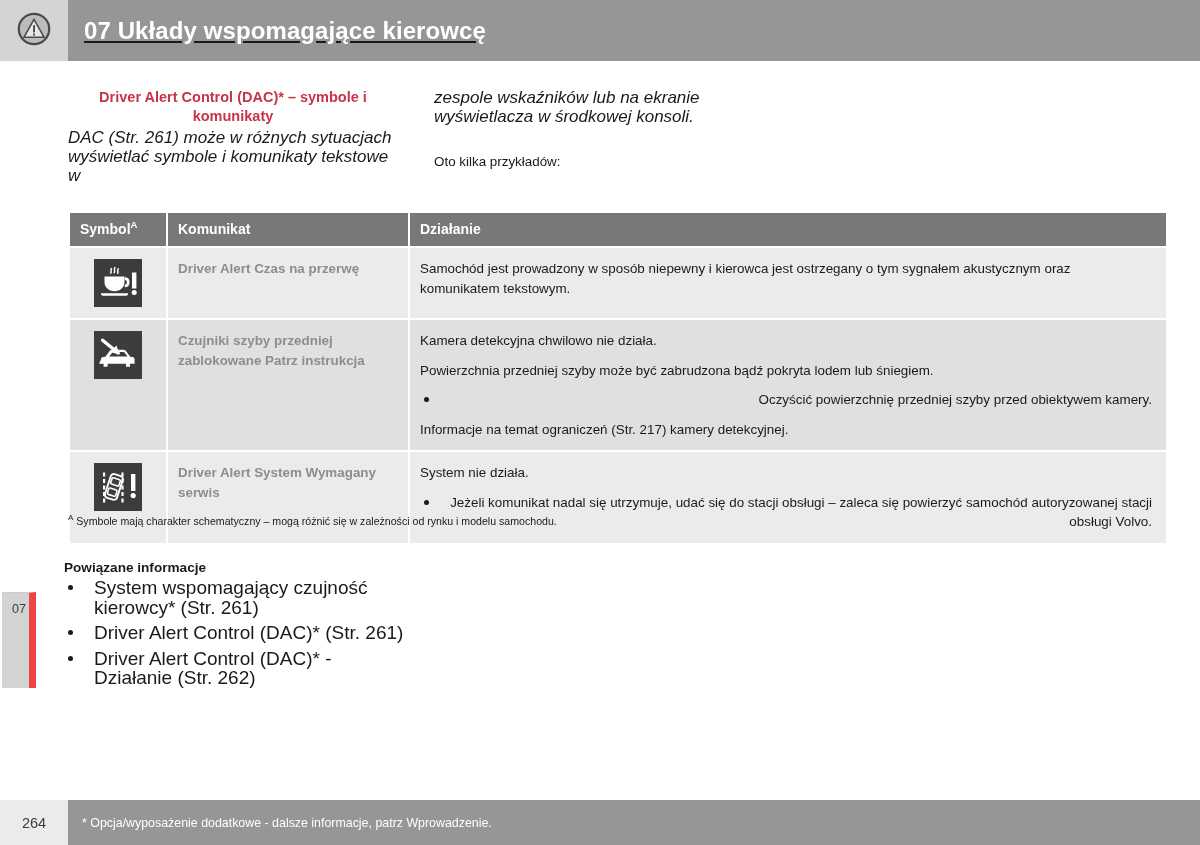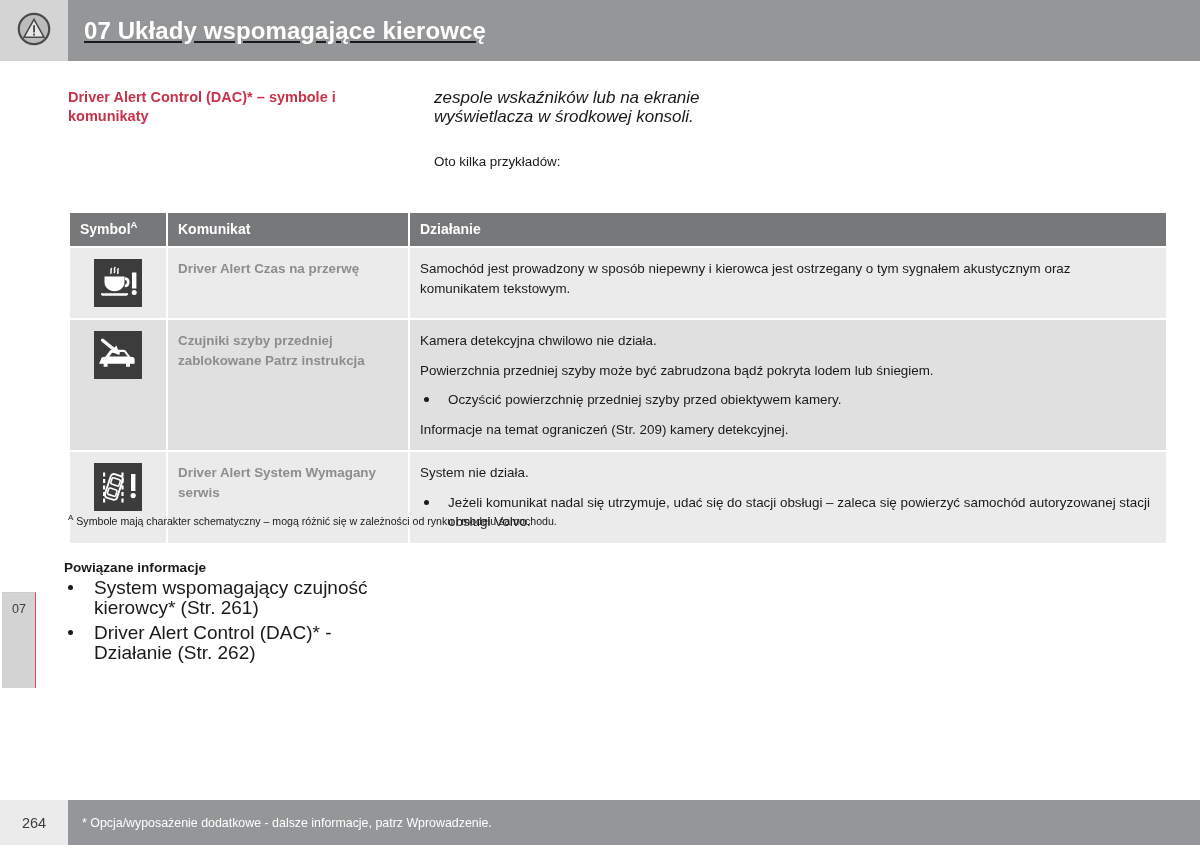--- a/index.html
+++ b/index.html
@@ -65,20 +65,21 @@
     position: absolute;
     left: 366px; top: 0;
     width: 330px;
   }
   .section-heading {
     color: #c8334a;
     font-size: 14.5px;
     font-weight: bold;
     line-height: 19px;
     margin: 0 0 2px 0;
+    text-align: center;
   }
   .lead {
     font-style: italic;
     font-size: 17px;
     line-height: 19px;
     margin: 0;
     color: #1a1a1a;
   }
   .plain {
     font-size: 13.4px;
@@ -142,20 +143,21 @@
     color: #1a1a1a;
   }
   td.cell-action p {
     margin: 0 0 10px 0;
   }
   td.cell-action p:last-child { margin-bottom: 0; }
   ul.bullets {
     list-style: none;
     margin: 0 0 10px 0;
     padding: 0;
+    text-align: right;
   }
   ul.bullets:last-child { margin-bottom: 0; }
   ul.bullets li {
     position: relative;
     padding-left: 28px;
     margin-bottom: 0;
   }
   ul.bullets li::before {
     content: "";
     position: absolute;
@@ -222,21 +224,21 @@
     border-radius: 50%;
     background: #1a1a1a;
   }
 
   
   .side-tab {
     position: absolute;
     left: 2px; top: 592px;
     width: 34px; height: 96px;
     background: #d3d3d3;
-    border-right: 1px solid #ef4444;
+    border-right: 7px solid #ef4444;
     border-top: 1px solid #cdcdcd;
   }
   .side-tab span {
     position: absolute;
     left: 0; top: 9px;
     width: 34px;
     text-align: center;
     font-size: 12.5px;
     color: #3c3c3c;
   }
@@ -292,20 +294,21 @@
   </div>
   <div class="header-bar">
     <div class="header-title">07 Układy wspomagające kierowcę</div>
   </div>
 </div>
 
 <div class="intro">
   <div class="intro-inner">
     <div class="col-left">
       <p class="section-heading">Driver Alert Control (DAC)* – symbole i komunikaty</p>
+      <p class="lead">DAC (Str. 261) może w różnych sytuacjach wyświetlać symbole i komunikaty tekstowe w</p>
     </div>
     <div class="col-right">
       <p class="lead">zespole wskaźników lub na ekranie wyświetlacza w środkowej konsoli.</p>
       <div class="right-gap"></div>
       <p class="plain">Oto kilka przykładów:</p>
     </div>
   </div>
 </div>
 
 <div class="tbl-wrap">
@@ -367,21 +370,21 @@
             </svg>
           </span>
         </td>
         <td class="cell-msg">Czujniki szyby przedniej zablokowane Patrz instrukcja</td>
         <td class="cell-action">
           <p>Kamera detekcyjna chwilowo nie działa.</p>
           <p>Powierzchnia przedniej szyby może być zabrudzona bądź pokryta lodem lub śniegiem.</p>
           <ul class="bullets">
             <li>Oczyścić powierzchnię przedniej szyby przed obiektywem kamery.</li>
           </ul>
-          <p>Informacje na temat ograniczeń (Str. 209) kamery detekcyjnej.</p>
+          <p>Informacje na temat ograniczeń (Str. 217) kamery detekcyjnej.</p>
         </td>
       </tr>
 
       <tr class="r-odd">
         <td class="cell-symbol">
           <span class="icon-tile">
             <svg width="48" height="48" viewBox="0 0 48 48">
               <rect width="48" height="48" fill="#3c3c3c"></rect>
 
               <g fill="#ffffff">
@@ -425,20 +428,21 @@
 
 <div class="footnote">
   <sup>A</sup>
   <span>Symbole mają charakter schematyczny – mogą różnić się w zależności od rynku i modelu samochodu.</span>
 </div>
 
 <div class="related">
   <p class="related-title">Powiązane informacje</p>
   <ul class="related-list">
     <li>System wspomagający czujność kierowcy* (Str. 261)</li>
+    <li>Driver Alert Control (DAC)* (Str. 261)</li>
     <li>Driver Alert Control (DAC)* - Działanie (Str. 262)</li>
   </ul>
 </div>
 
 <div class="side-tab">
   <span>07</span>
 </div>
 
 <div class="footer">
   <div class="footer-page">

